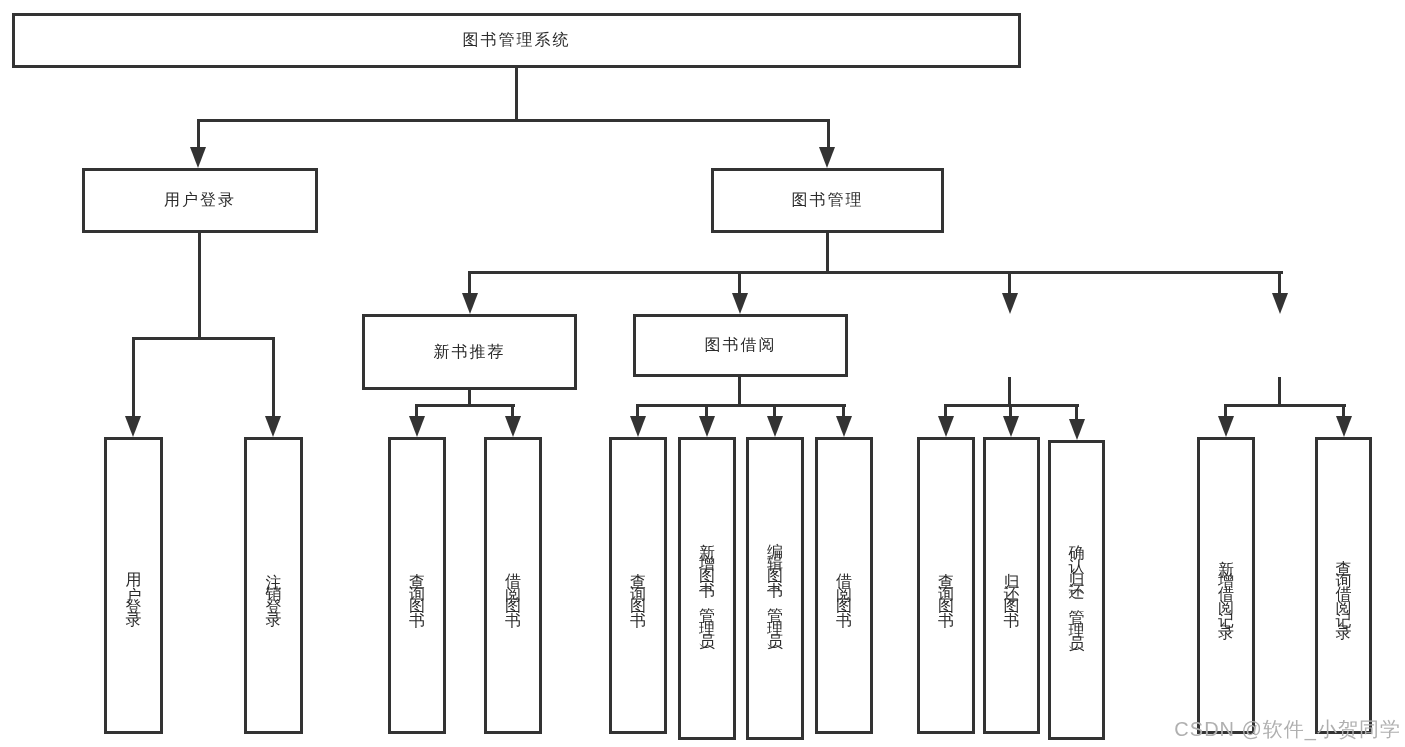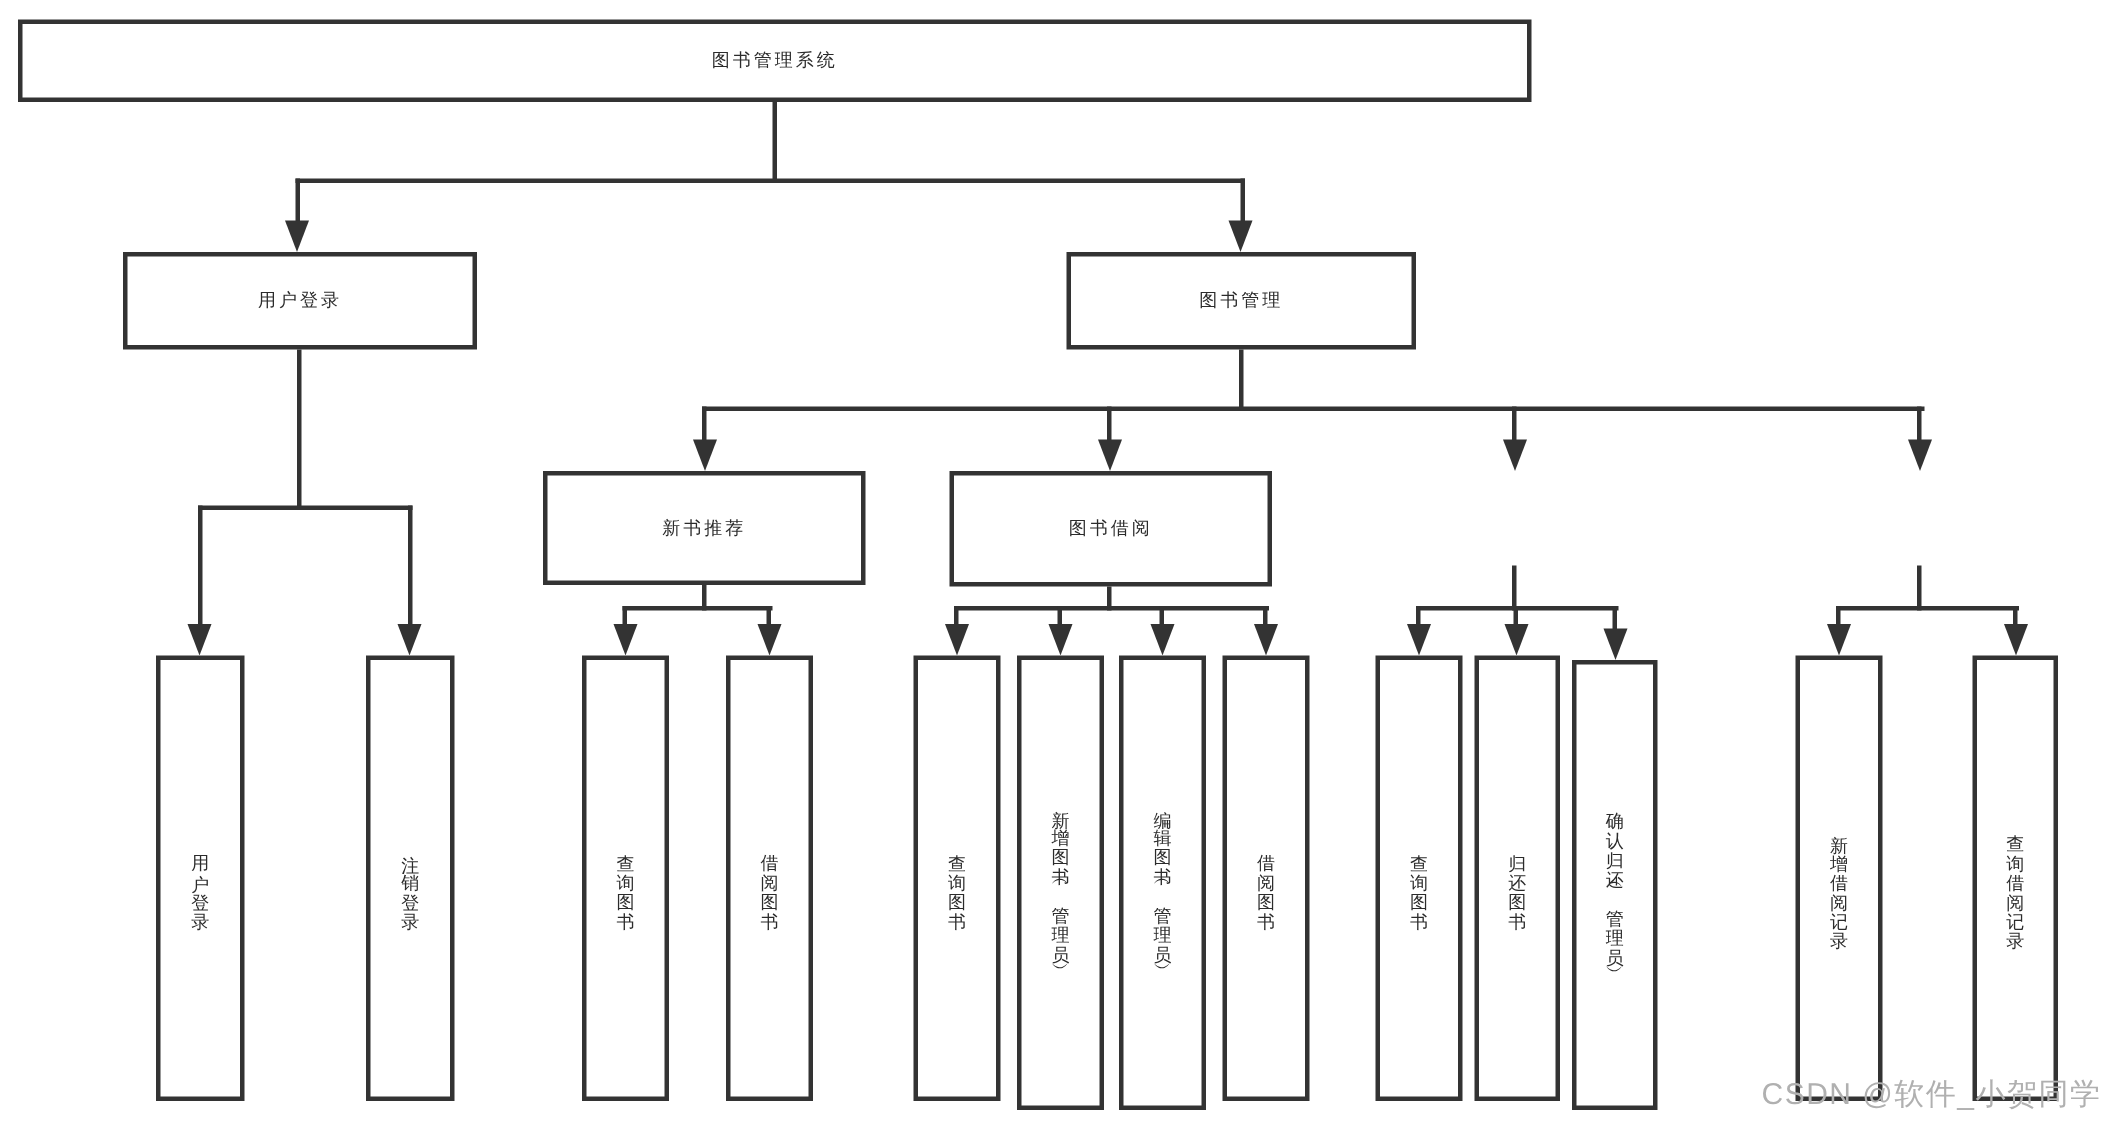--- a/index.html
+++ b/index.html
@@ -22,21 +22,21 @@
   .node {
     position: absolute;
     border: 3px solid var(--line);
     background: #ffffff;
     display: flex;
     align-items: center;
     justify-content: center;
     z-index: 2;
   }
   .node .lbl {
-    font-size: 12px;
+    font-size: 16px;
     letter-spacing: 2px;
     white-space: nowrap;
     color: var(--text);
   }
   .node.v .lbl {
     writing-mode: vertical-rl;
     text-orientation: mixed;
     letter-spacing: 13px;
     line-height: 1;
     white-space: normal;
@@ -104,21 +104,21 @@
     <div class="arw" style="left:732px;top:293px"></div>
     <div class="seg" style="left:1008px;top:271px;width:3px;height:24px"></div>
     <div class="arw" style="left:1002px;top:293px"></div>
     <div class="seg" style="left:1278px;top:271px;width:3px;height:24px"></div>
     <div class="arw" style="left:1272px;top:293px"></div>
   </div>
 
   <div class="node" style="left:362px;top:314px;width:215px;height:76px">
     <span class="lbl">新书推荐</span>
   </div>
-  <div class="node" style="left:633px;top:314px;width:215px;height:77px">
+  <div class="node" style="left:633px;top:314px;width:215px;height:63px">
     <span class="lbl">图书借阅</span>
   </div>
 
   <div>
     <div class="seg" style="left:468px;top:377px;width:3px;height:30px"></div>
     <div class="seg" style="left:415px;top:404px;width:100px;height:3px"></div>
     <div class="seg" style="left:415px;top:404px;width:3px;height:15px"></div>
     <div class="arw" style="left:409px;top:416px"></div>
     <div class="seg" style="left:511px;top:404px;width:3px;height:15px"></div>
     <div class="arw" style="left:505px;top:416px"></div>

